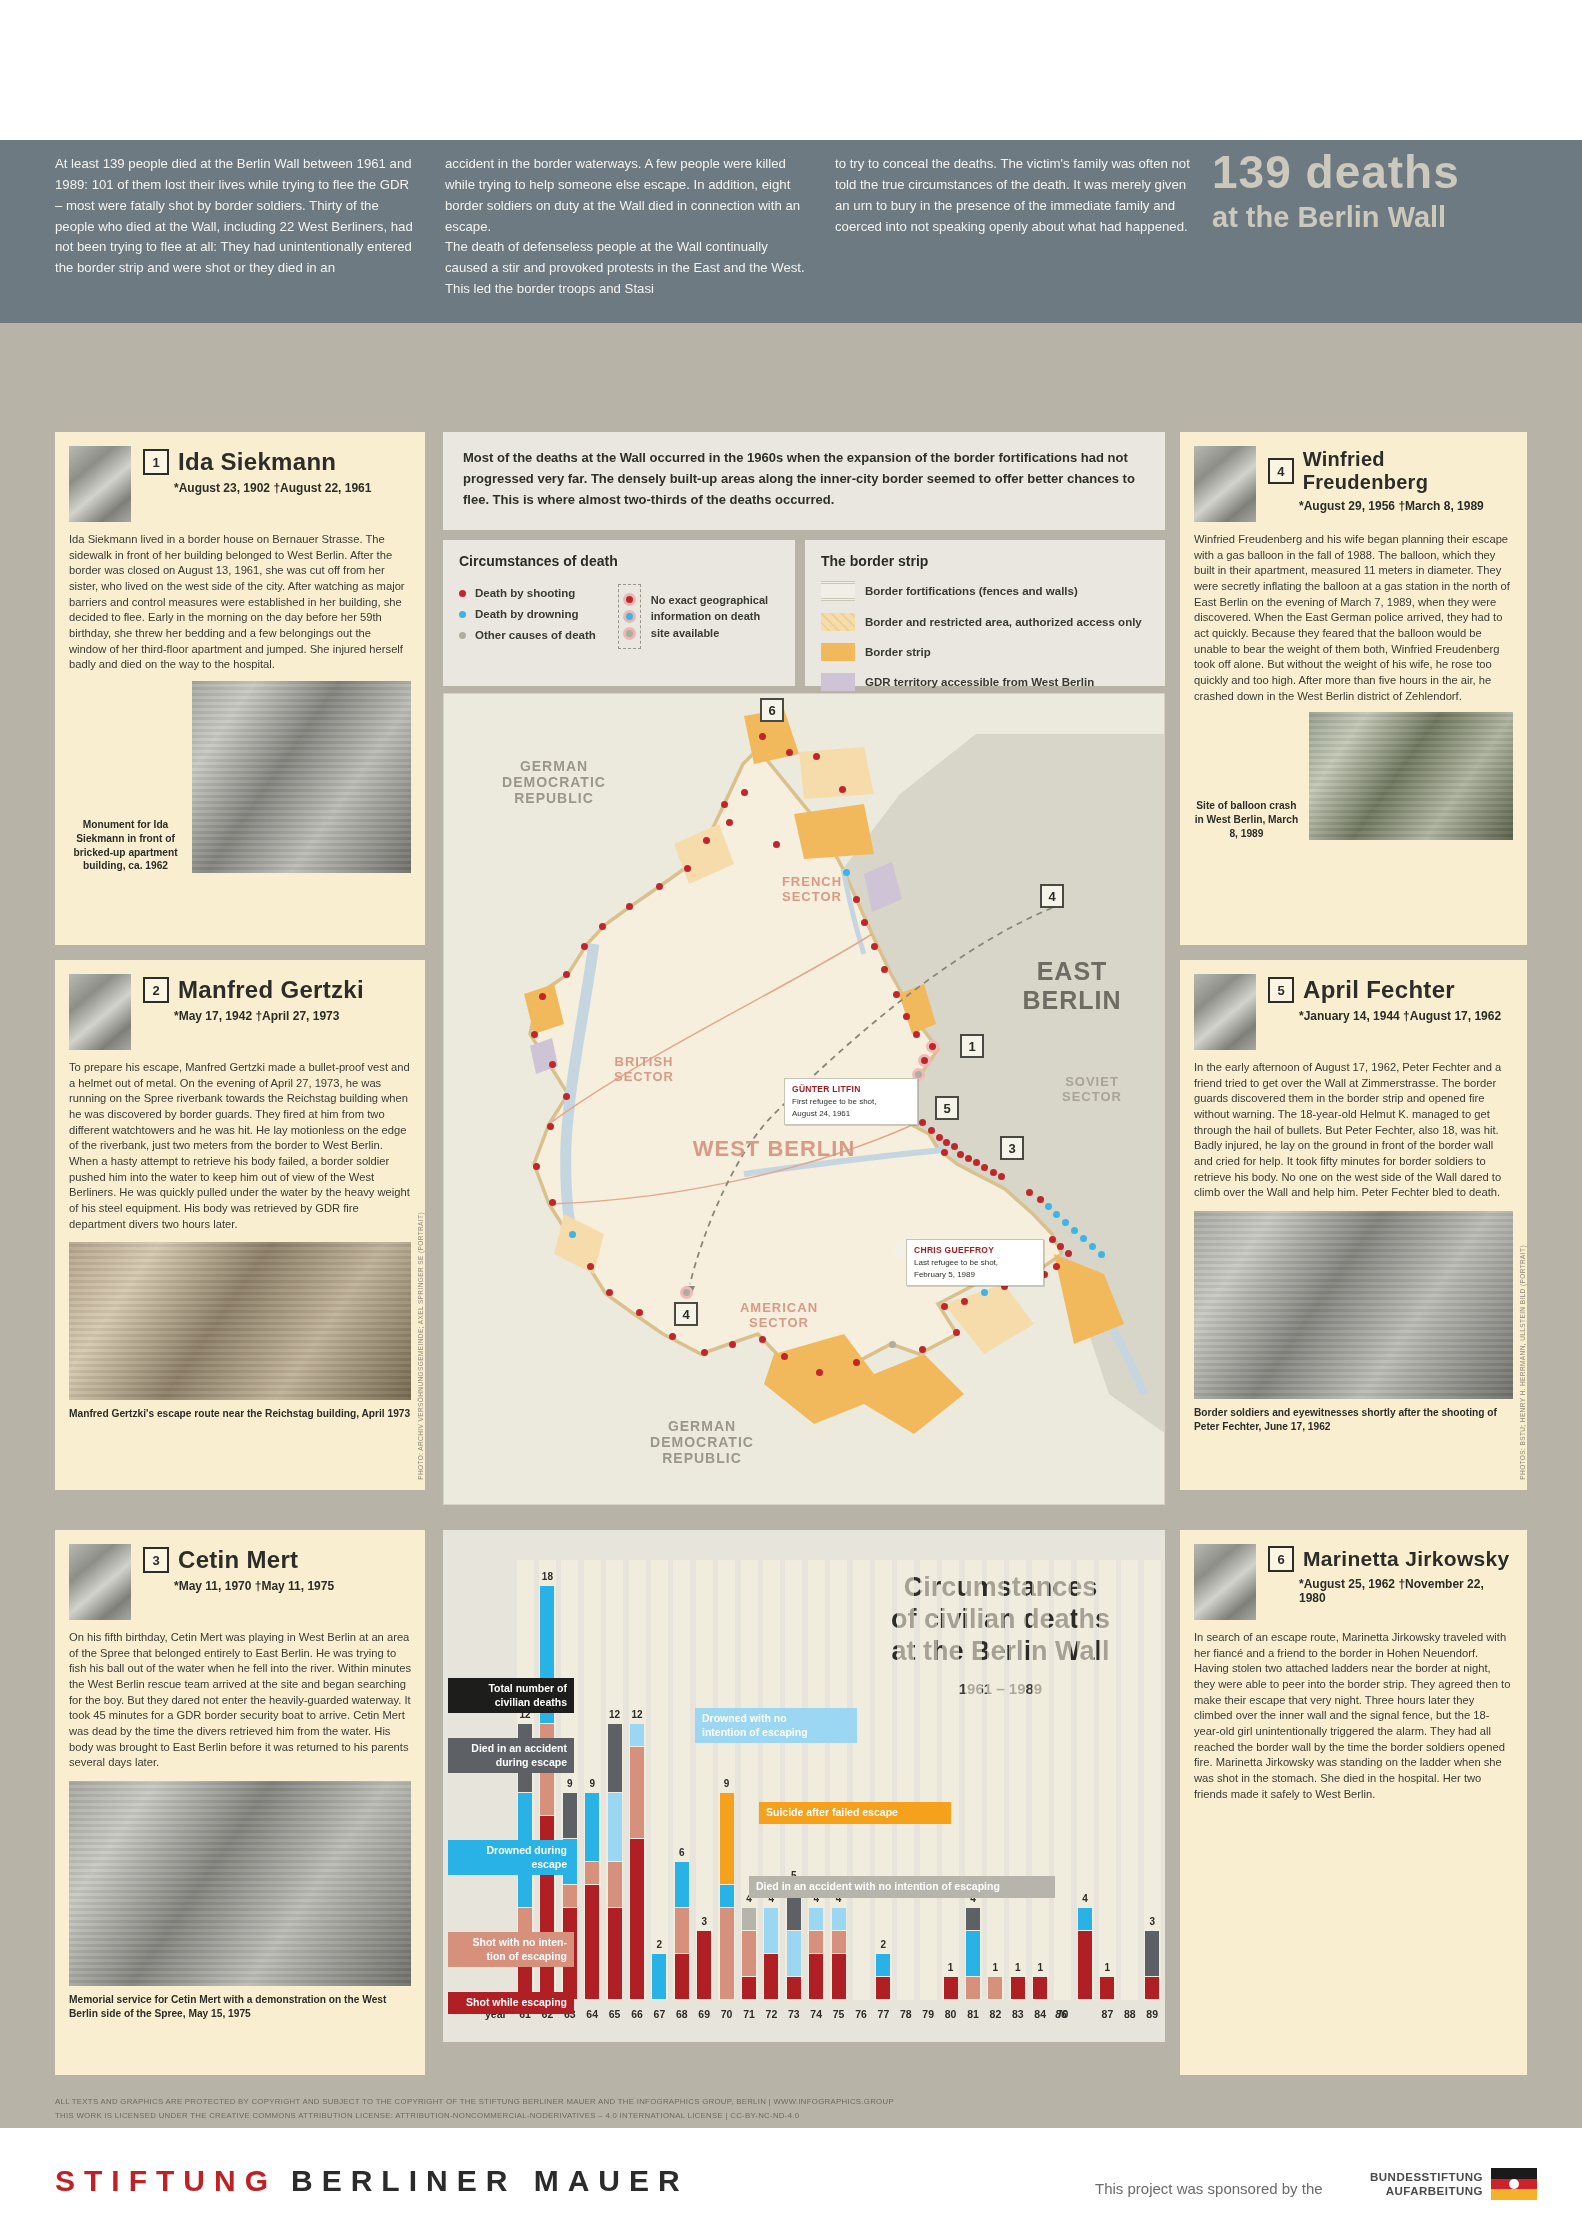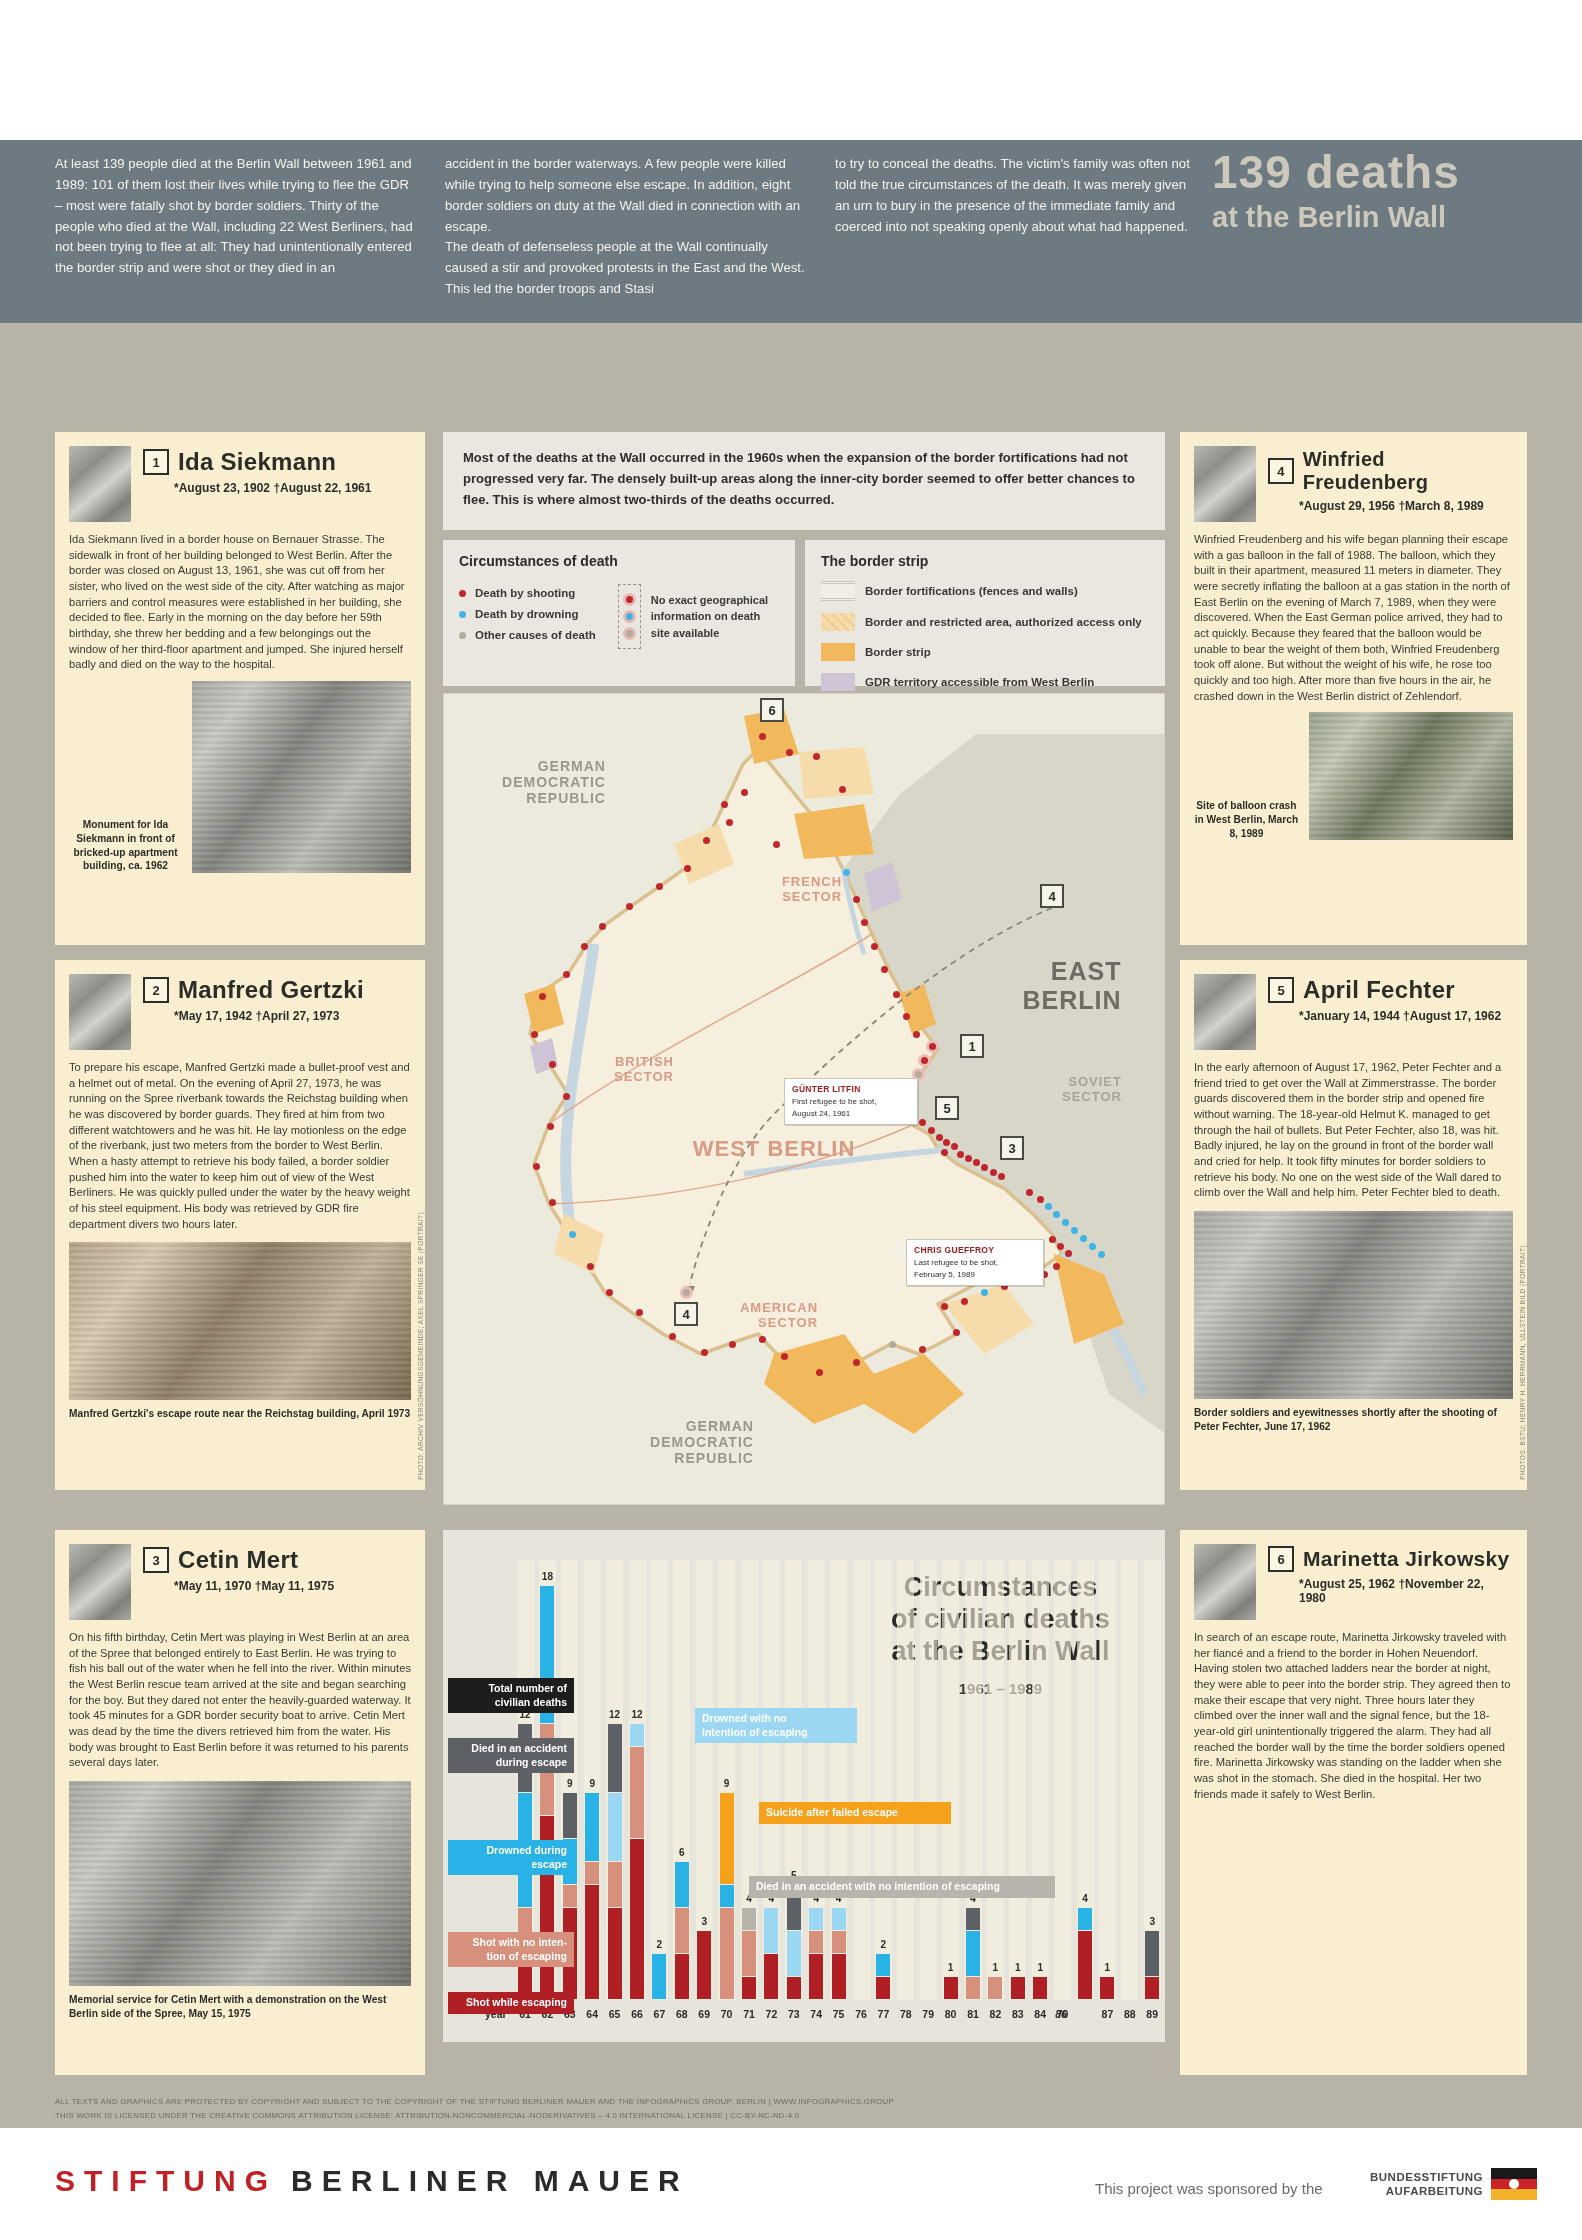--- a/index.html
+++ b/index.html
@@ -71,21 +71,21 @@
   .no-geo-dots{border:1px dashed #9a958a;padding:6px 7px;display:flex;flex-direction:column;align-items:center;}
   .no-geo-dots .dot{margin:5px 0;box-shadow:0 0 0 3px #e8b9b4;}
   .no-geo-txt{font-size:11px;font-weight:bold;color:#3a3a34;margin-left:10px;width:120px;line-height:1.5;align-self:center;}
   .swatch{width:34px;height:18px;flex:0 0 34px;margin-right:10px;}
   .swatch.wall{height:14px;background:#f0eee6;border-top:3px double #c9c6ba;border-bottom:3px double #c9c6ba;}
   .swatch.hatch{background:repeating-linear-gradient(45deg,#f7dcab 0 5px,#efcf95 5px 7px);}
   .leg-item.tall{margin-top:12px;}
   
   .map{top:370px;height:812px;background:#eceadd;border:1px solid #d5d1c3;overflow:hidden;}
   .map svg{position:absolute;left:0;top:0;}
-  .map-label{position:absolute;transform:translate(-50%,-50%);text-align:right;white-space:pre-line;
+  .map-label{position:absolute;transform:translate(-50%,-50%);text-align:center;white-space:pre-line;
     font-weight:bold;pointer-events:none;}
   .map-label.gdr{font-size:14px;letter-spacing:1px;color:#9b978b;}
   .map-label.sector{font-size:13px;letter-spacing:1px;color:#d99a86;}
   .map-label.sector-gray{font-size:13px;letter-spacing:1px;color:#a8a499;}
   .map-label.east{font-size:25px;letter-spacing:1px;color:#6f6c64;}
   .map-label.west{font-size:22px;letter-spacing:1px;color:#d99a86;}
   .m-badge{position:absolute;width:20px;height:20px;background:#f6f3e8;border:2px solid #4a4a44;
     display:flex;align-items:center;justify-content:center;font-size:13px;font-weight:bold;color:#2c2c28;
     transform:translate(-50%,-50%);}
   .m-dot{position:absolute;width:7px;height:7px;border-radius:50%;}

